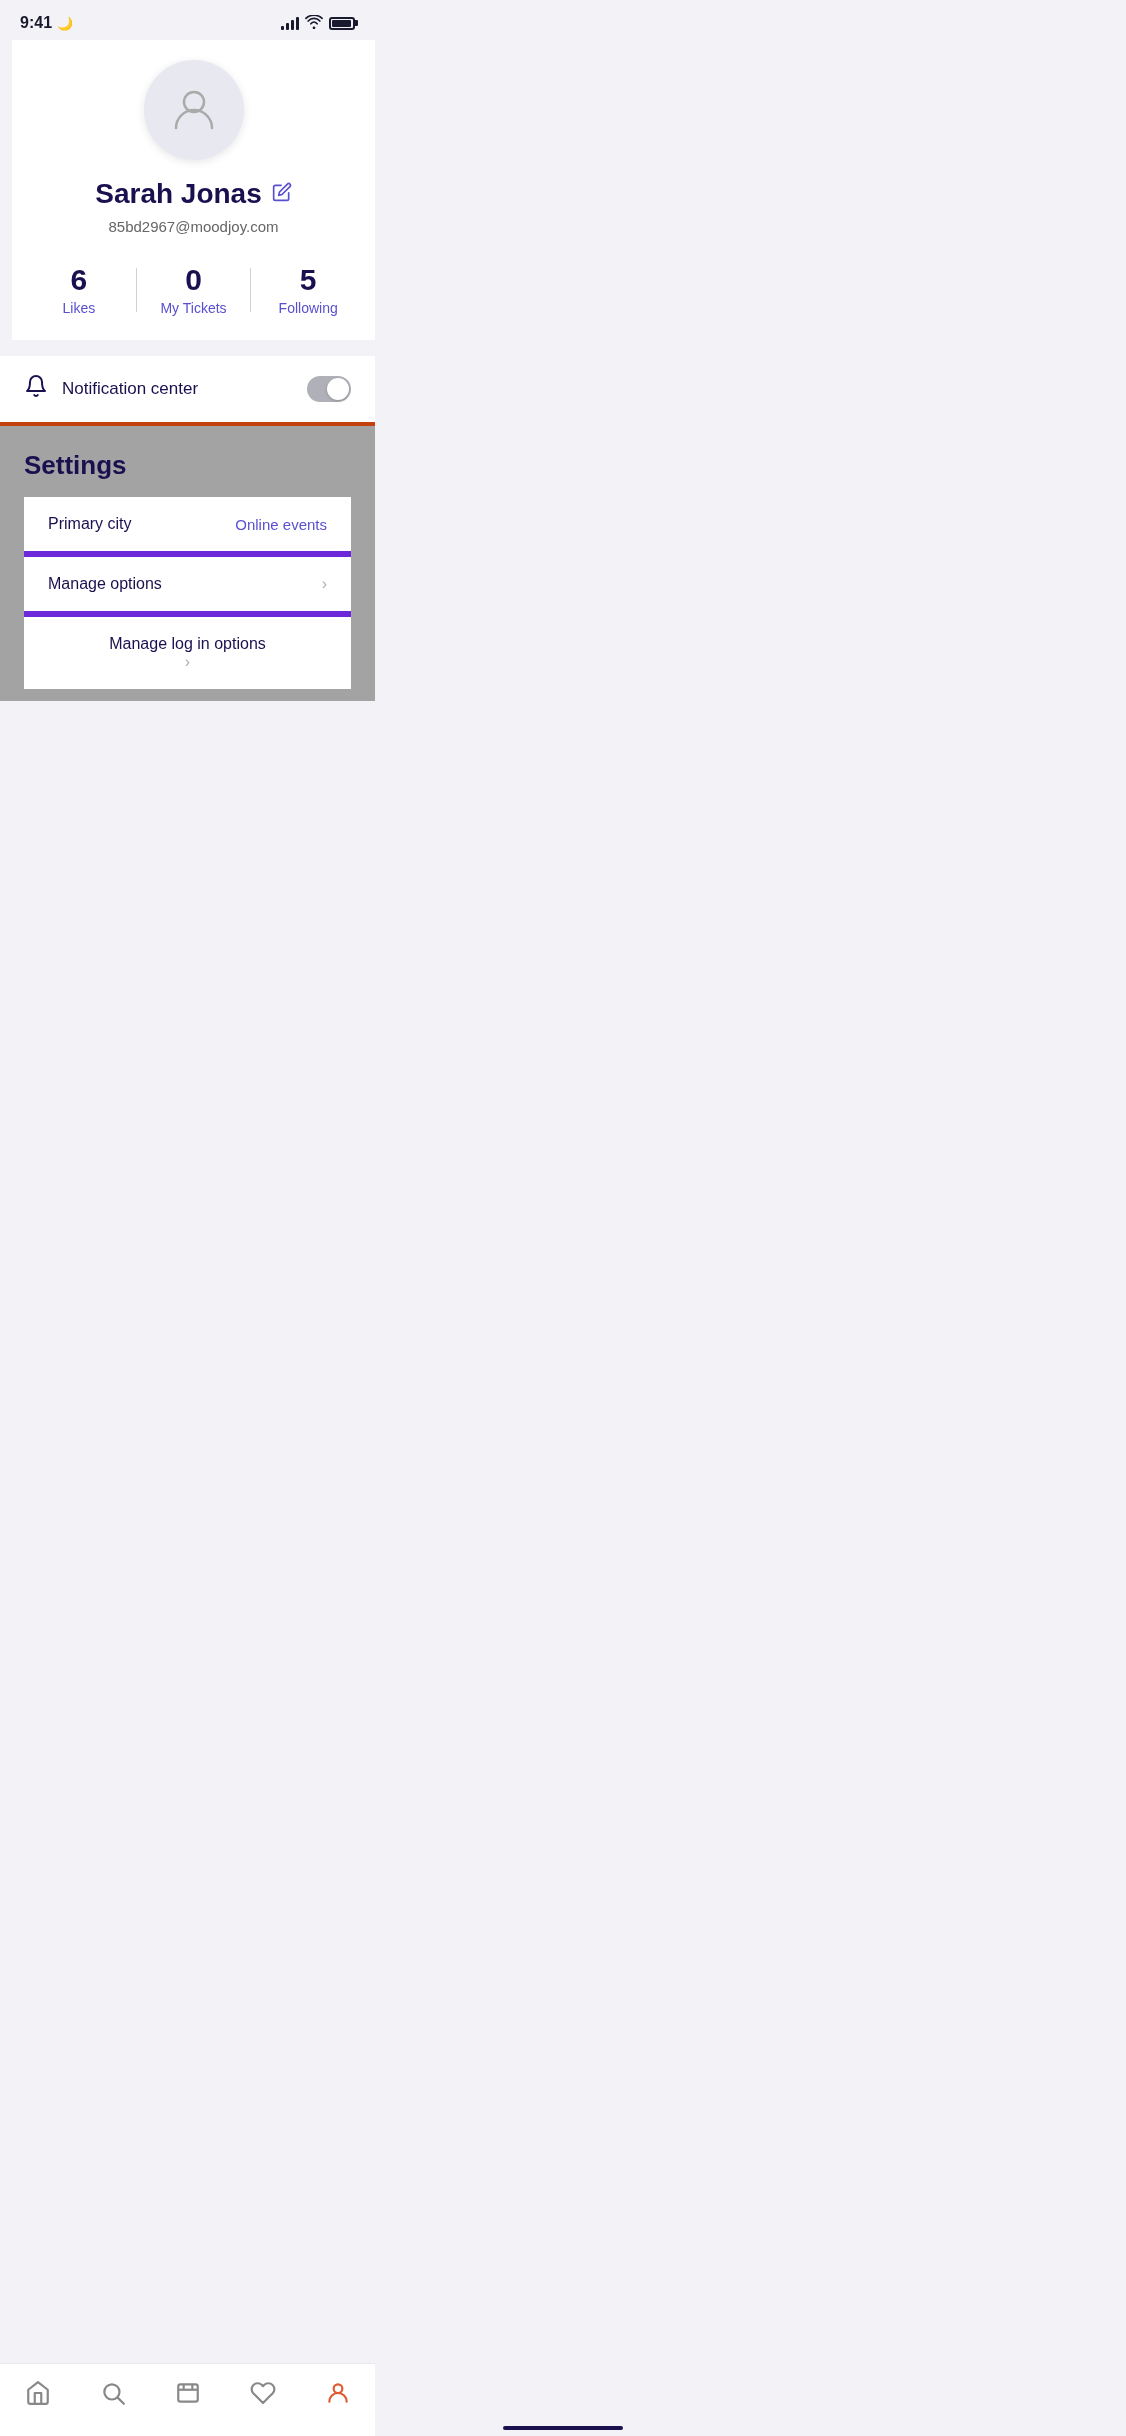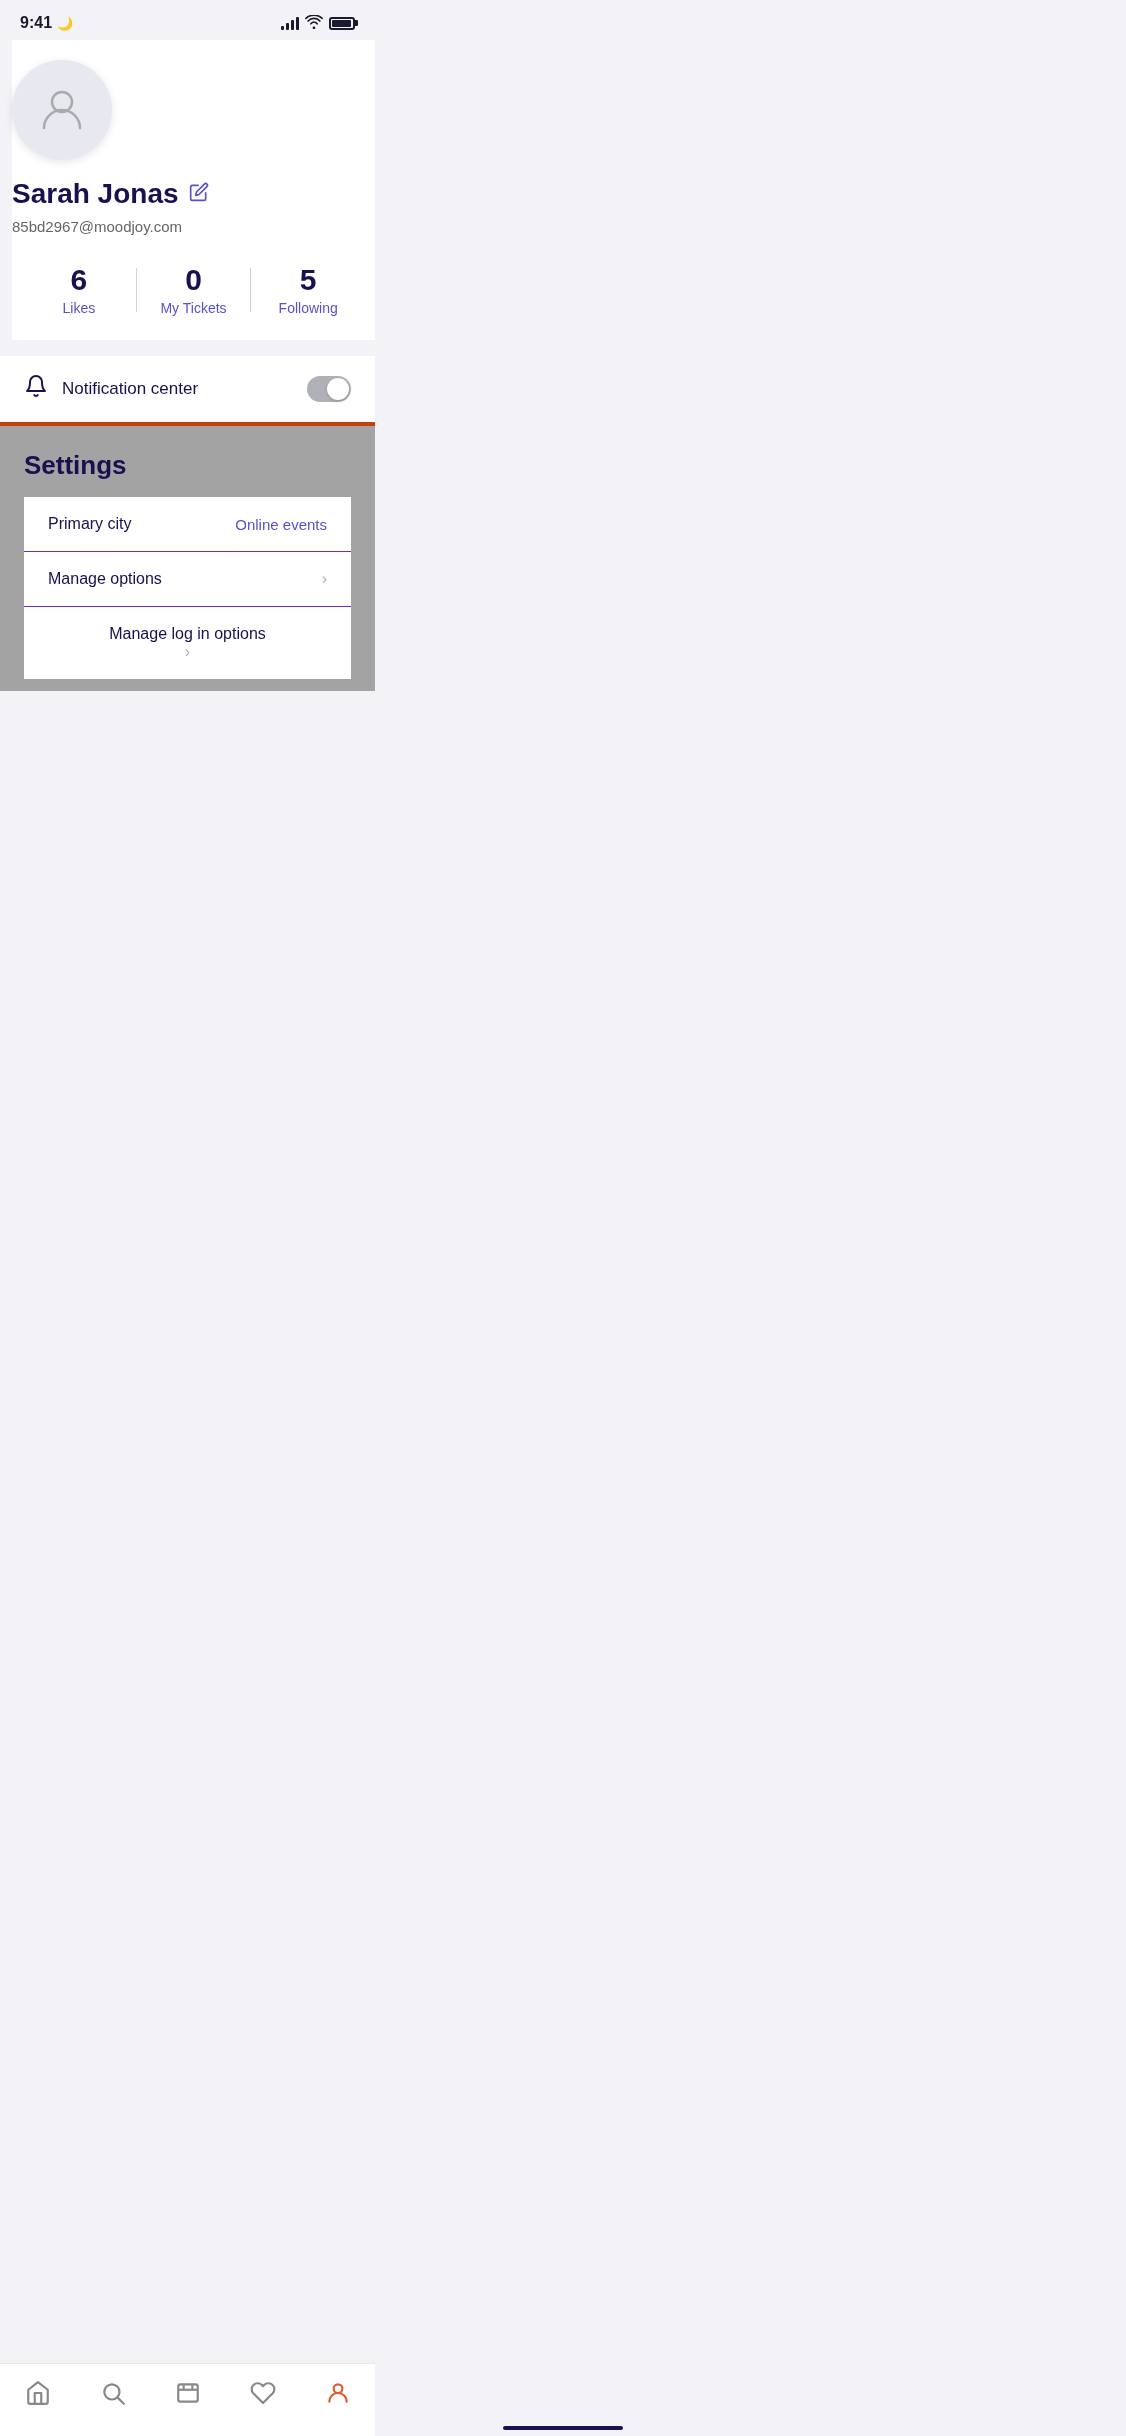--- a/index.html
+++ b/index.html
@@ -70,21 +70,21 @@
       width: 85%;
       background: #1a1a2e;
       border-radius: 1px;
     }
 
     
     .profile-section {
       background: #ffffff;
       display: flex;
       flex-direction: column;
-      align-items: flex-start;
+      align-items: center;
       padding-bottom: 24px;
       margin-left: 12px;
     }
 
     .avatar-container {
       margin-top: 20px;
       width: 100px;
       height: 100px;
       background: #e8e8f0;
       border-radius: 50%;
@@ -227,21 +227,21 @@
       margin-top: 16px;
       border-radius: 0;
     }
 
     .settings-item {
       display: flex;
       align-items: center;
       justify-content: space-between;
       padding: 18px 24px;
       background: #ffffff;
-      border-bottom: 1px solid #6d28d9;
+      border-bottom: 6px solid #6d28d9;
       cursor: pointer;
     }
 
     .settings-item:last-child {
       border-bottom: none;
     }
 
     .settings-item-label {
       font-size: 16px;
       color: #1a1050;

